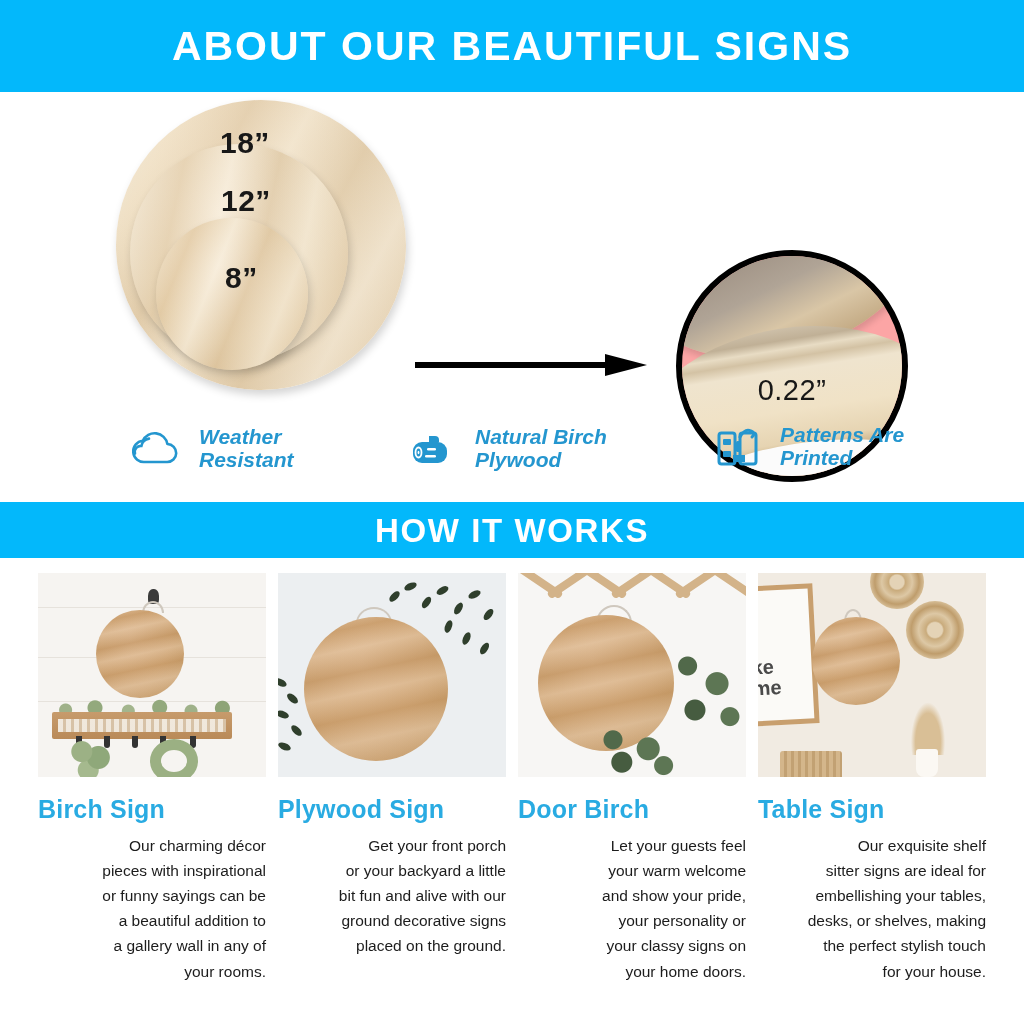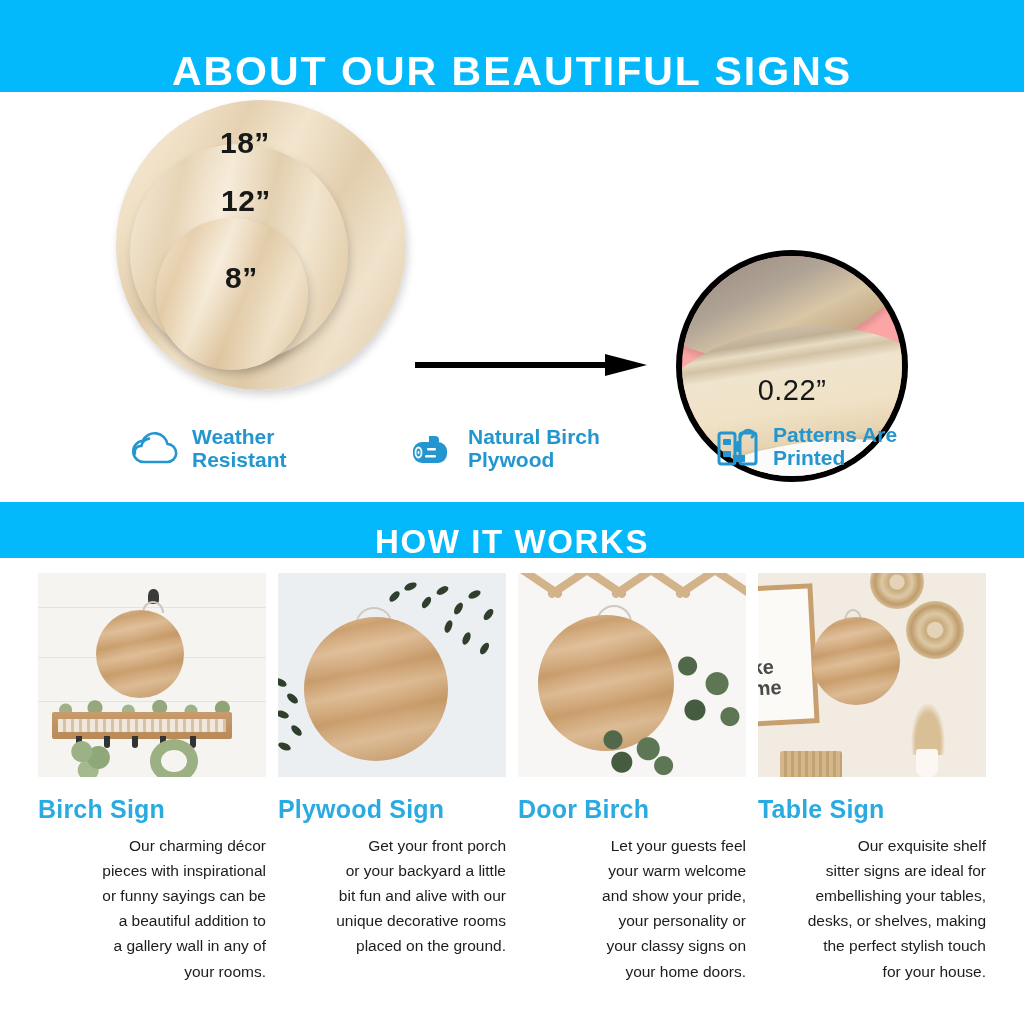--- a/index.html
+++ b/index.html
@@ -11,21 +11,21 @@
     font-family: "Liberation Sans", sans-serif;
     overflow: hidden;
     position: relative;
   }
 
   
   .banner {
     width: 100%;
     background: #03b8fb;
     display: flex;
-    align-items: flex-end;
+    align-items: center;
     justify-content: center;
   }
   .banner-title {
     color: #ffffff;
     font-weight: bold;
     letter-spacing: 1.2px;
     text-align: center;
     line-height: 1;
   }
   #banner-about { height: 92px; }
@@ -184,22 +184,23 @@
   .features {
     position: relative;
     height: 92px;
     width: 100%;
     display: flex;
     align-items: center;
   }
   .feature {
     display: flex;
     align-items: center;
-    gap: 11px;
-    position: absolute;
+    gap: 18px;
+    position: absolute;
+    font-style: italic;
   }
   #feature-weather  { left: 131px;  top: 24px; }
   #feature-birch    { left: 407px;  top: 24px; }
   #feature-patterns { left: 716px;  top: 22px; }
 
   .feature-icon { flex: none; display: block; }
   .feature-label {
     color: #2496cf;
     font-weight: bold;
     font-size: 21px;
@@ -492,21 +493,21 @@
         <div class="leaf" style="left:14px; top:22px; transform:rotate(48deg);"></div>
         <div class="leaf" style="left:4px;  top:38px; transform:rotate(26deg);"></div>
         <div class="leaf" style="left:18px; top:54px; transform:rotate(52deg);"></div>
         <div class="leaf" style="left:6px;  top:70px; transform:rotate(30deg);"></div>
       </div>
     </div>
     <div class="card-title">Plywood Sign</div>
     <div class="card-body">Get your front porch
 or your backyard a little
 bit fun and alive with our
-unique decorative rooms
+ground decorative signs
 placed on the ground.</div>
   </div>
 
   <div class="card">
     <div class="card-photo ph3">
       <div class="ph3-rack">
         <div class="rack-bar" style="left:0px;   top:2px;  transform:rotate(34deg);"></div>
         <div class="rack-bar" style="left:32px;  top:2px;  transform:rotate(-34deg);"></div>
         <div class="rack-bar" style="left:64px;  top:2px;  transform:rotate(34deg);"></div>
         <div class="rack-bar" style="left:96px;  top:2px;  transform:rotate(-34deg);"></div>

